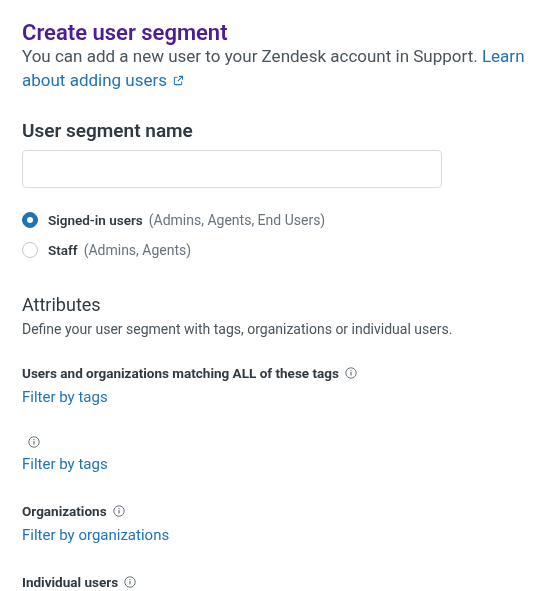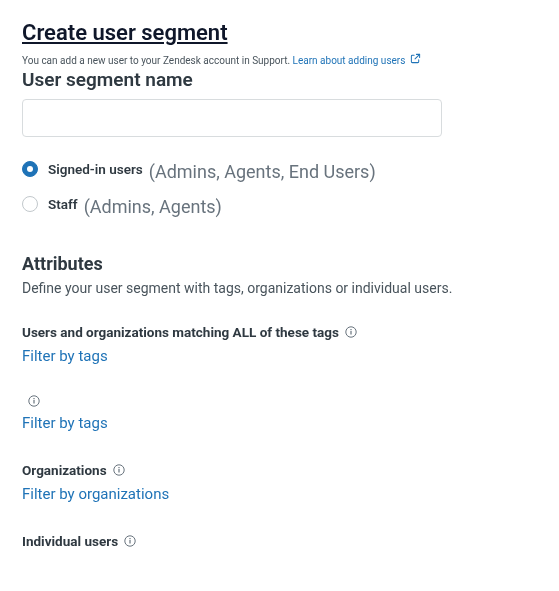--- a/index.html
+++ b/index.html
@@ -10,27 +10,27 @@
     body {
       font-family: -apple-system, BlinkMacSystemFont, "Segoe UI", Roboto, Helvetica, Arial, sans-serif;
       color: #2F3941;
       background: #fff;
       width: 559px;
       padding: 20px 22px;
     }
     .page-title {
       font-size: 22px;
       font-weight: 600;
-      color: #0f172a;
-      margin-bottom: 8px;
-      text-decoration: underline;
+      color: #4c1d95;
+      margin-bottom: 0;
     }
     .page-desc {
-      font-size: 10px;
+      font-size: 17px;
       color: #49545C;
+      margin-bottom: 26px;
       line-height: 1.4;
     }
     .link {
       color: #1F73B7;
       text-decoration: none;
       cursor: pointer;
     }
     .ext-icon {
       display: inline-block;
       vertical-align: baseline;
@@ -49,21 +49,21 @@
       border-radius: 4px;
       padding: 0 10px;
       font-size: 14px;
       color: #2F3941;
     }
     .radio-group {
       margin-top: 24px;
     }
     .radio-row {
       display: flex;
-      align-items: flex-start;
+      align-items: flex-end;
       margin-bottom: 14px;
       cursor: pointer;
     }
     .radio-outer {
       width: 16px;
       height: 16px;
       border-radius: 50%;
       border: 1px solid #C2C8CC;
       display: flex;
       align-items: center;
@@ -84,28 +84,28 @@
     }
     .radio-outer.selected .radio-inner {
       display: block;
     }
     .radio-label {
       font-size: 13.5px;
       font-weight: 600;
       color: #2F3941;
     }
     .radio-sublabel {
-      font-size: 18px;
+      font-size: 14px;
       color: #68737D;
       margin-left: 6px;
       font-weight: 400;
     }
     .section-title {
       font-size: 18px;
-      font-weight: 700;
+      font-weight: 400;
       color: #2F3941;
       margin-top: 36px;
       margin-bottom: 6px;
     }
     .section-desc {
       font-size: 14px;
       color: #49545C;
       margin-bottom: 28px;
     }
     .attr-group {

